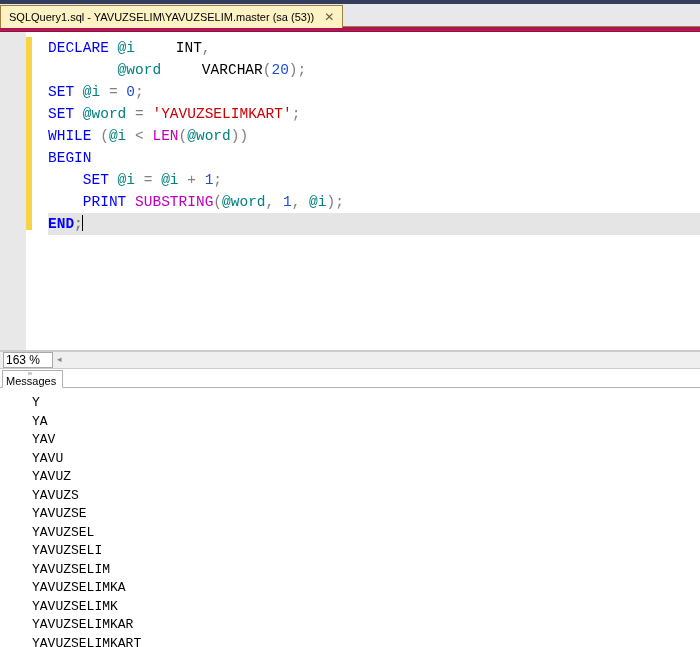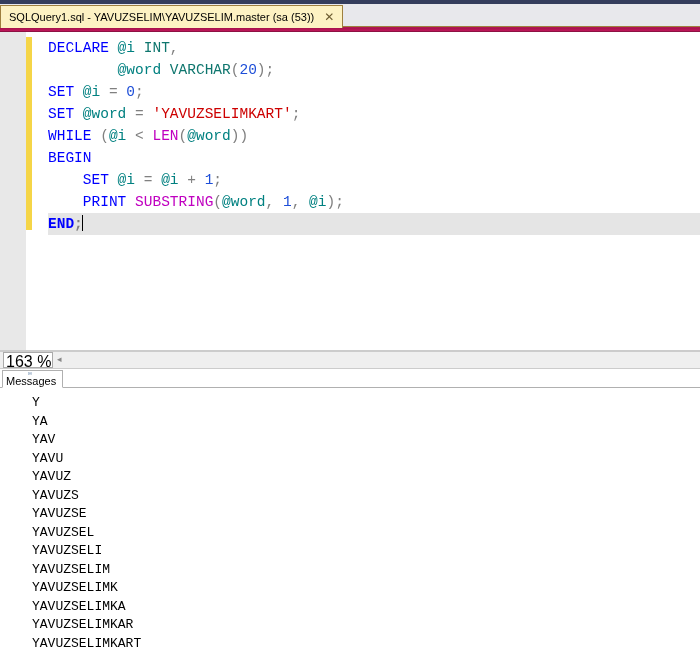--- a/index.html
+++ b/index.html
@@ -71,21 +71,21 @@
     padding: 5px 0 0 16px;
     line-height: 22px;
     position: relative;
     font-size: 14.5px;
   }
   .code-line {
     white-space: pre;
   }
   .kw { color: #0000ff; }
   .var { color: #008080; }
-  .type { color: #0f766e; }
+  .type { color: #000000; margin-left: 32px; }
   .num { color: #1d4ed8; }
   .str { color: #cd0000; }
   .fn { color: #c000c0; }
   .paren { color: #808080; }
   .op { color: #808080; }
   .current-line {
     background: #e5e5e5;
     box-shadow: inset 0 0 0 1px #e5e5e5;
     display: inline-block;
     width: 100%;
@@ -106,21 +106,21 @@
     background: #efefef;
     border-top: 1px solid #cccccc;
     border-bottom: 1px solid #cccccc;
     display: flex;
     align-items: center;
     font-family: 'Segoe UI', Tahoma, sans-serif;
     font-size: 10px;
     padding-left: 3px;
   }
   .zoom-select {
-    font-size: 16px;
+    font-size: 12px;
     height: 14px;
     width: 46px;
     border: 1px solid #aaa;
     background: #fff;
     padding-left: 2px;
   }
   .zoom-handle {
     width: 4px;
     height: 12px;
     margin-left: 4px;
@@ -213,17 +213,17 @@
   <div class="msg-line">Y</div>
   <div class="msg-line">YA</div>
   <div class="msg-line">YAV</div>
   <div class="msg-line">YAVU</div>
   <div class="msg-line">YAVUZ</div>
   <div class="msg-line">YAVUZS</div>
   <div class="msg-line">YAVUZSE</div>
   <div class="msg-line">YAVUZSEL</div>
   <div class="msg-line">YAVUZSELI</div>
   <div class="msg-line">YAVUZSELIM</div>
+  <div class="msg-line">YAVUZSELIMKA</div>
   <div class="msg-line">YAVUZSELIMK</div>
-  <div class="msg-line">YAVUZSELIMKA</div>
   <div class="msg-line">YAVUZSELIMKAR</div>
   <div class="msg-line">YAVUZSELIMKART</div>
 </div>
 
 </body></html>

